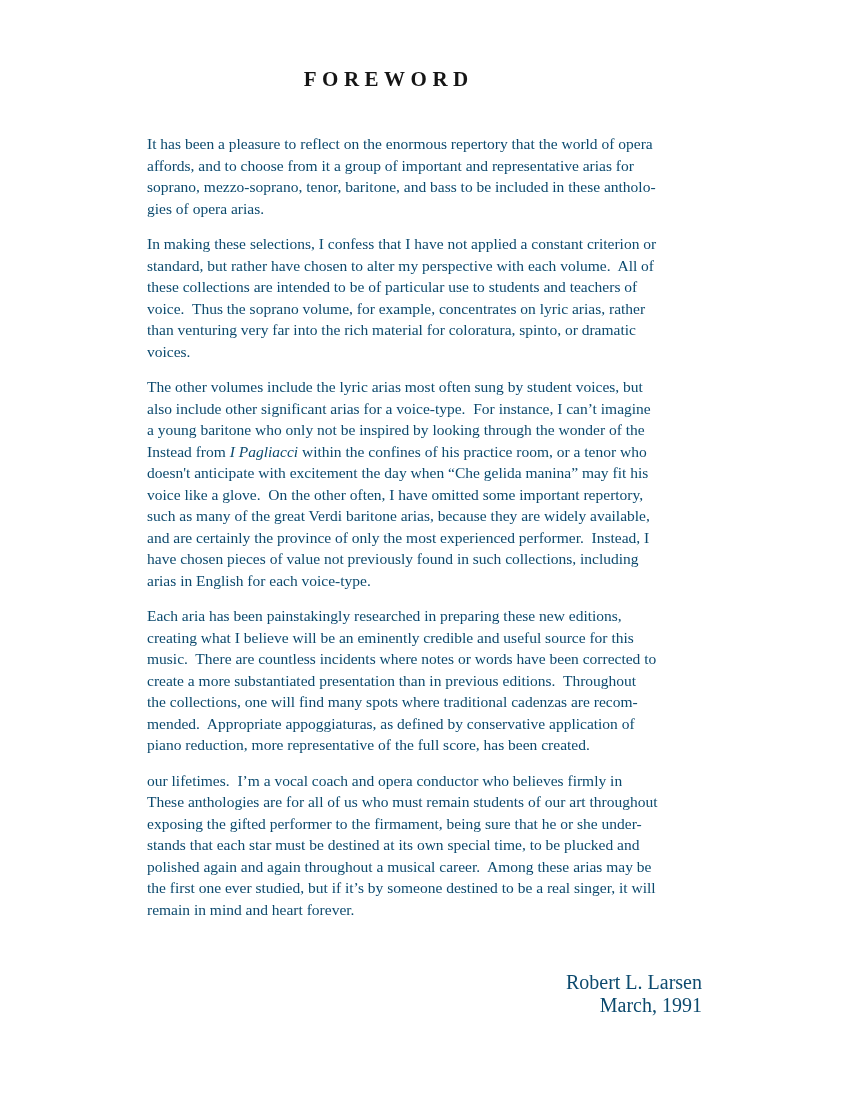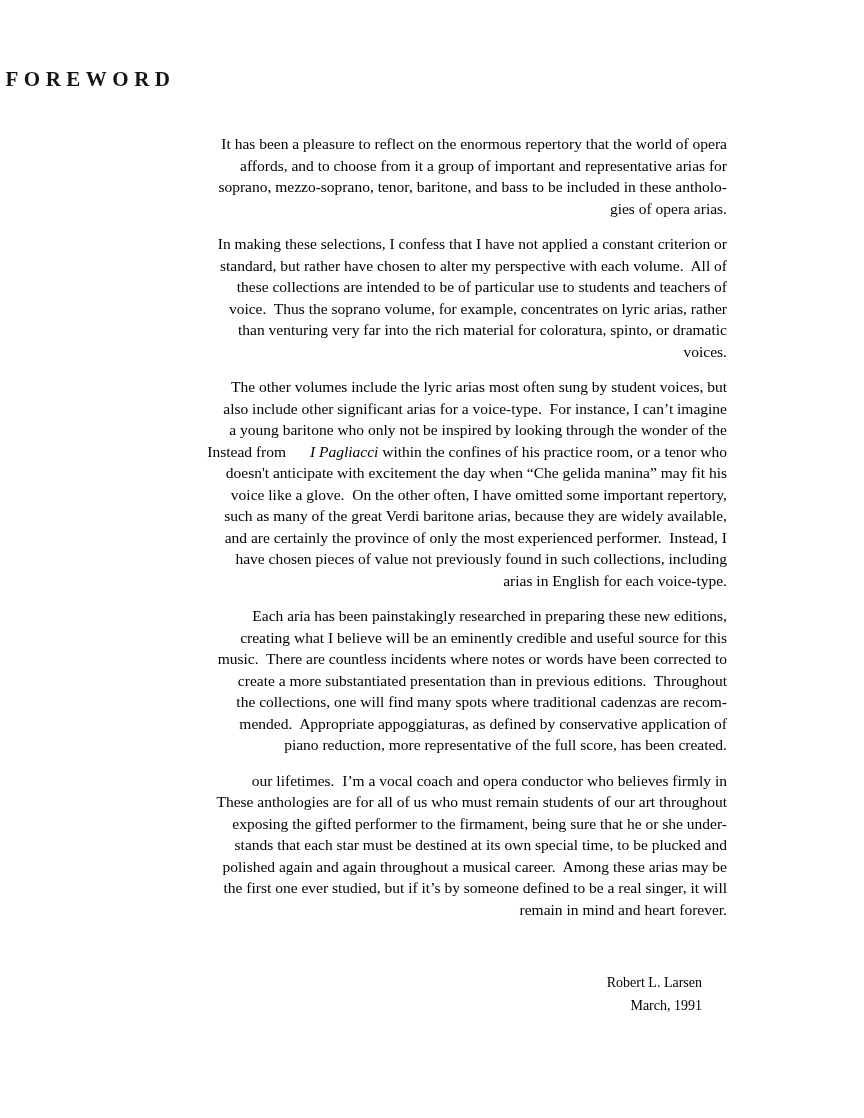--- a/index.html
+++ b/index.html
@@ -16,51 +16,51 @@
     position: absolute;
     inset: 0;
     background: #ffffff;
   }
   .title {
     position: absolute;
     top: 67px;
     left: 0;
     width: 772px;
     margin: 0;
+    text-align: center;
     font-size: 21px;
     font-weight: bold;
     letter-spacing: 5.5px;
     text-indent: 5.5px;
     color: #151515;
   }
   .content {
     position: absolute;
     left: 147px;
     top: 133px;
     width: 580px;
   }
   .para {
     margin: 0 0 14px 0;
   }
   .line {
     font-size: 15.5px;
     line-height: 21.5px;
     white-space: pre;
-    color: #000000;
-    text-align: right;
+    color: #0c4a6e;
   }
-  .italic { font-style: italic; margin-left: 20px; }
+  .italic { font-style: italic; }
   .signature {
     position: absolute;
     top: 971px;
     right: 162px;
     text-align: right;
   }
   .signature .line {
-    font-size: 14px;
+    font-size: 20px;
     line-height: 23px;
     white-space: pre;
   }
 </style>
 </head>
 <body>
 
 <div class="page">
 
   <h1 class="title">FOREWORD</h1>
@@ -105,21 +105,21 @@
       <div class="line">mended.  Appropriate appoggiaturas, as defined by conservative application of</div>
       <div class="line">piano reduction, more representative of the full score, has been created.</div>
     </div>
 
     <div class="para">
       <div class="line">our lifetimes.  I’m a vocal coach and opera conductor who believes firmly in</div>
       <div class="line">These anthologies are for all of us who must remain students of our art throughout</div>
       <div class="line">exposing the gifted performer to the firmament, being sure that he or she under-</div>
       <div class="line">stands that each star must be destined at its own special time, to be plucked and</div>
       <div class="line">polished again and again throughout a musical career.  Among these arias may be</div>
-      <div class="line">the first one ever studied, but if it’s by someone defined to be a real singer, it will</div>
+      <div class="line">the first one ever studied, but if it’s by someone destined to be a real singer, it will</div>
       <div class="line">remain in mind and heart forever.</div>
     </div>
 
   </div>
 
   <div class="signature">
     <div class="line">Robert L. Larsen</div>
     <div class="line">March, 1991</div>
   </div>
 

